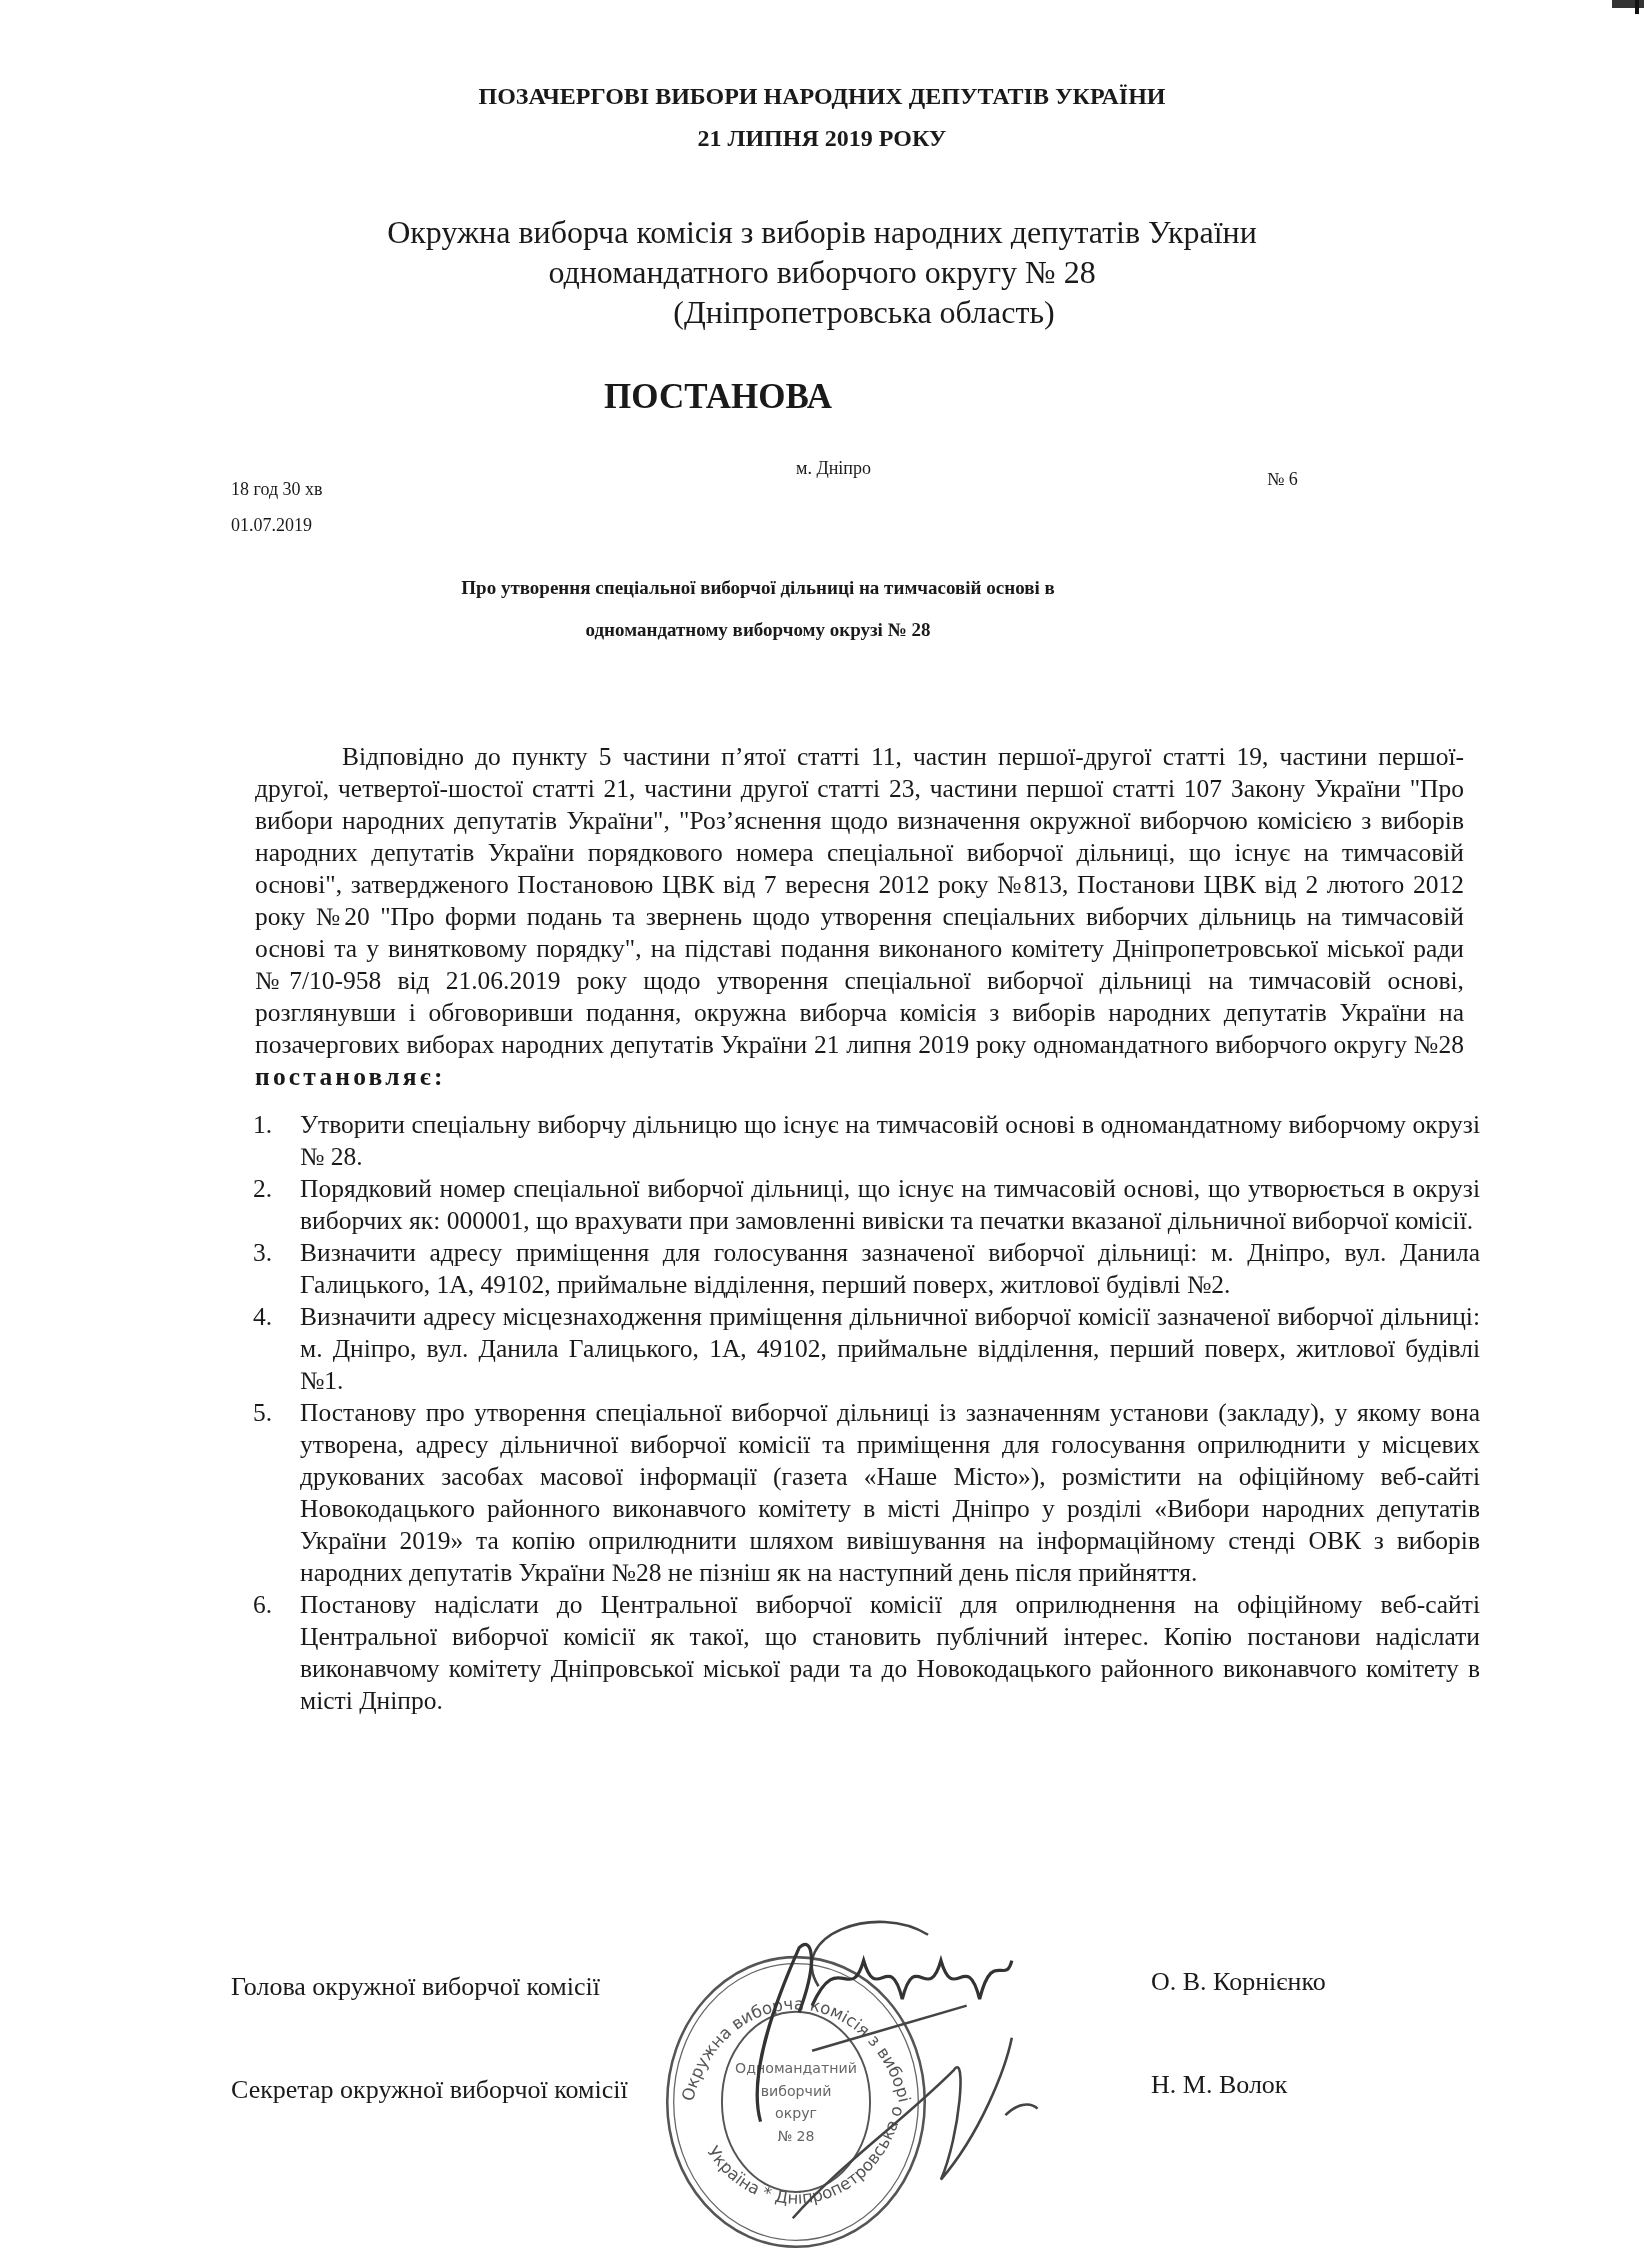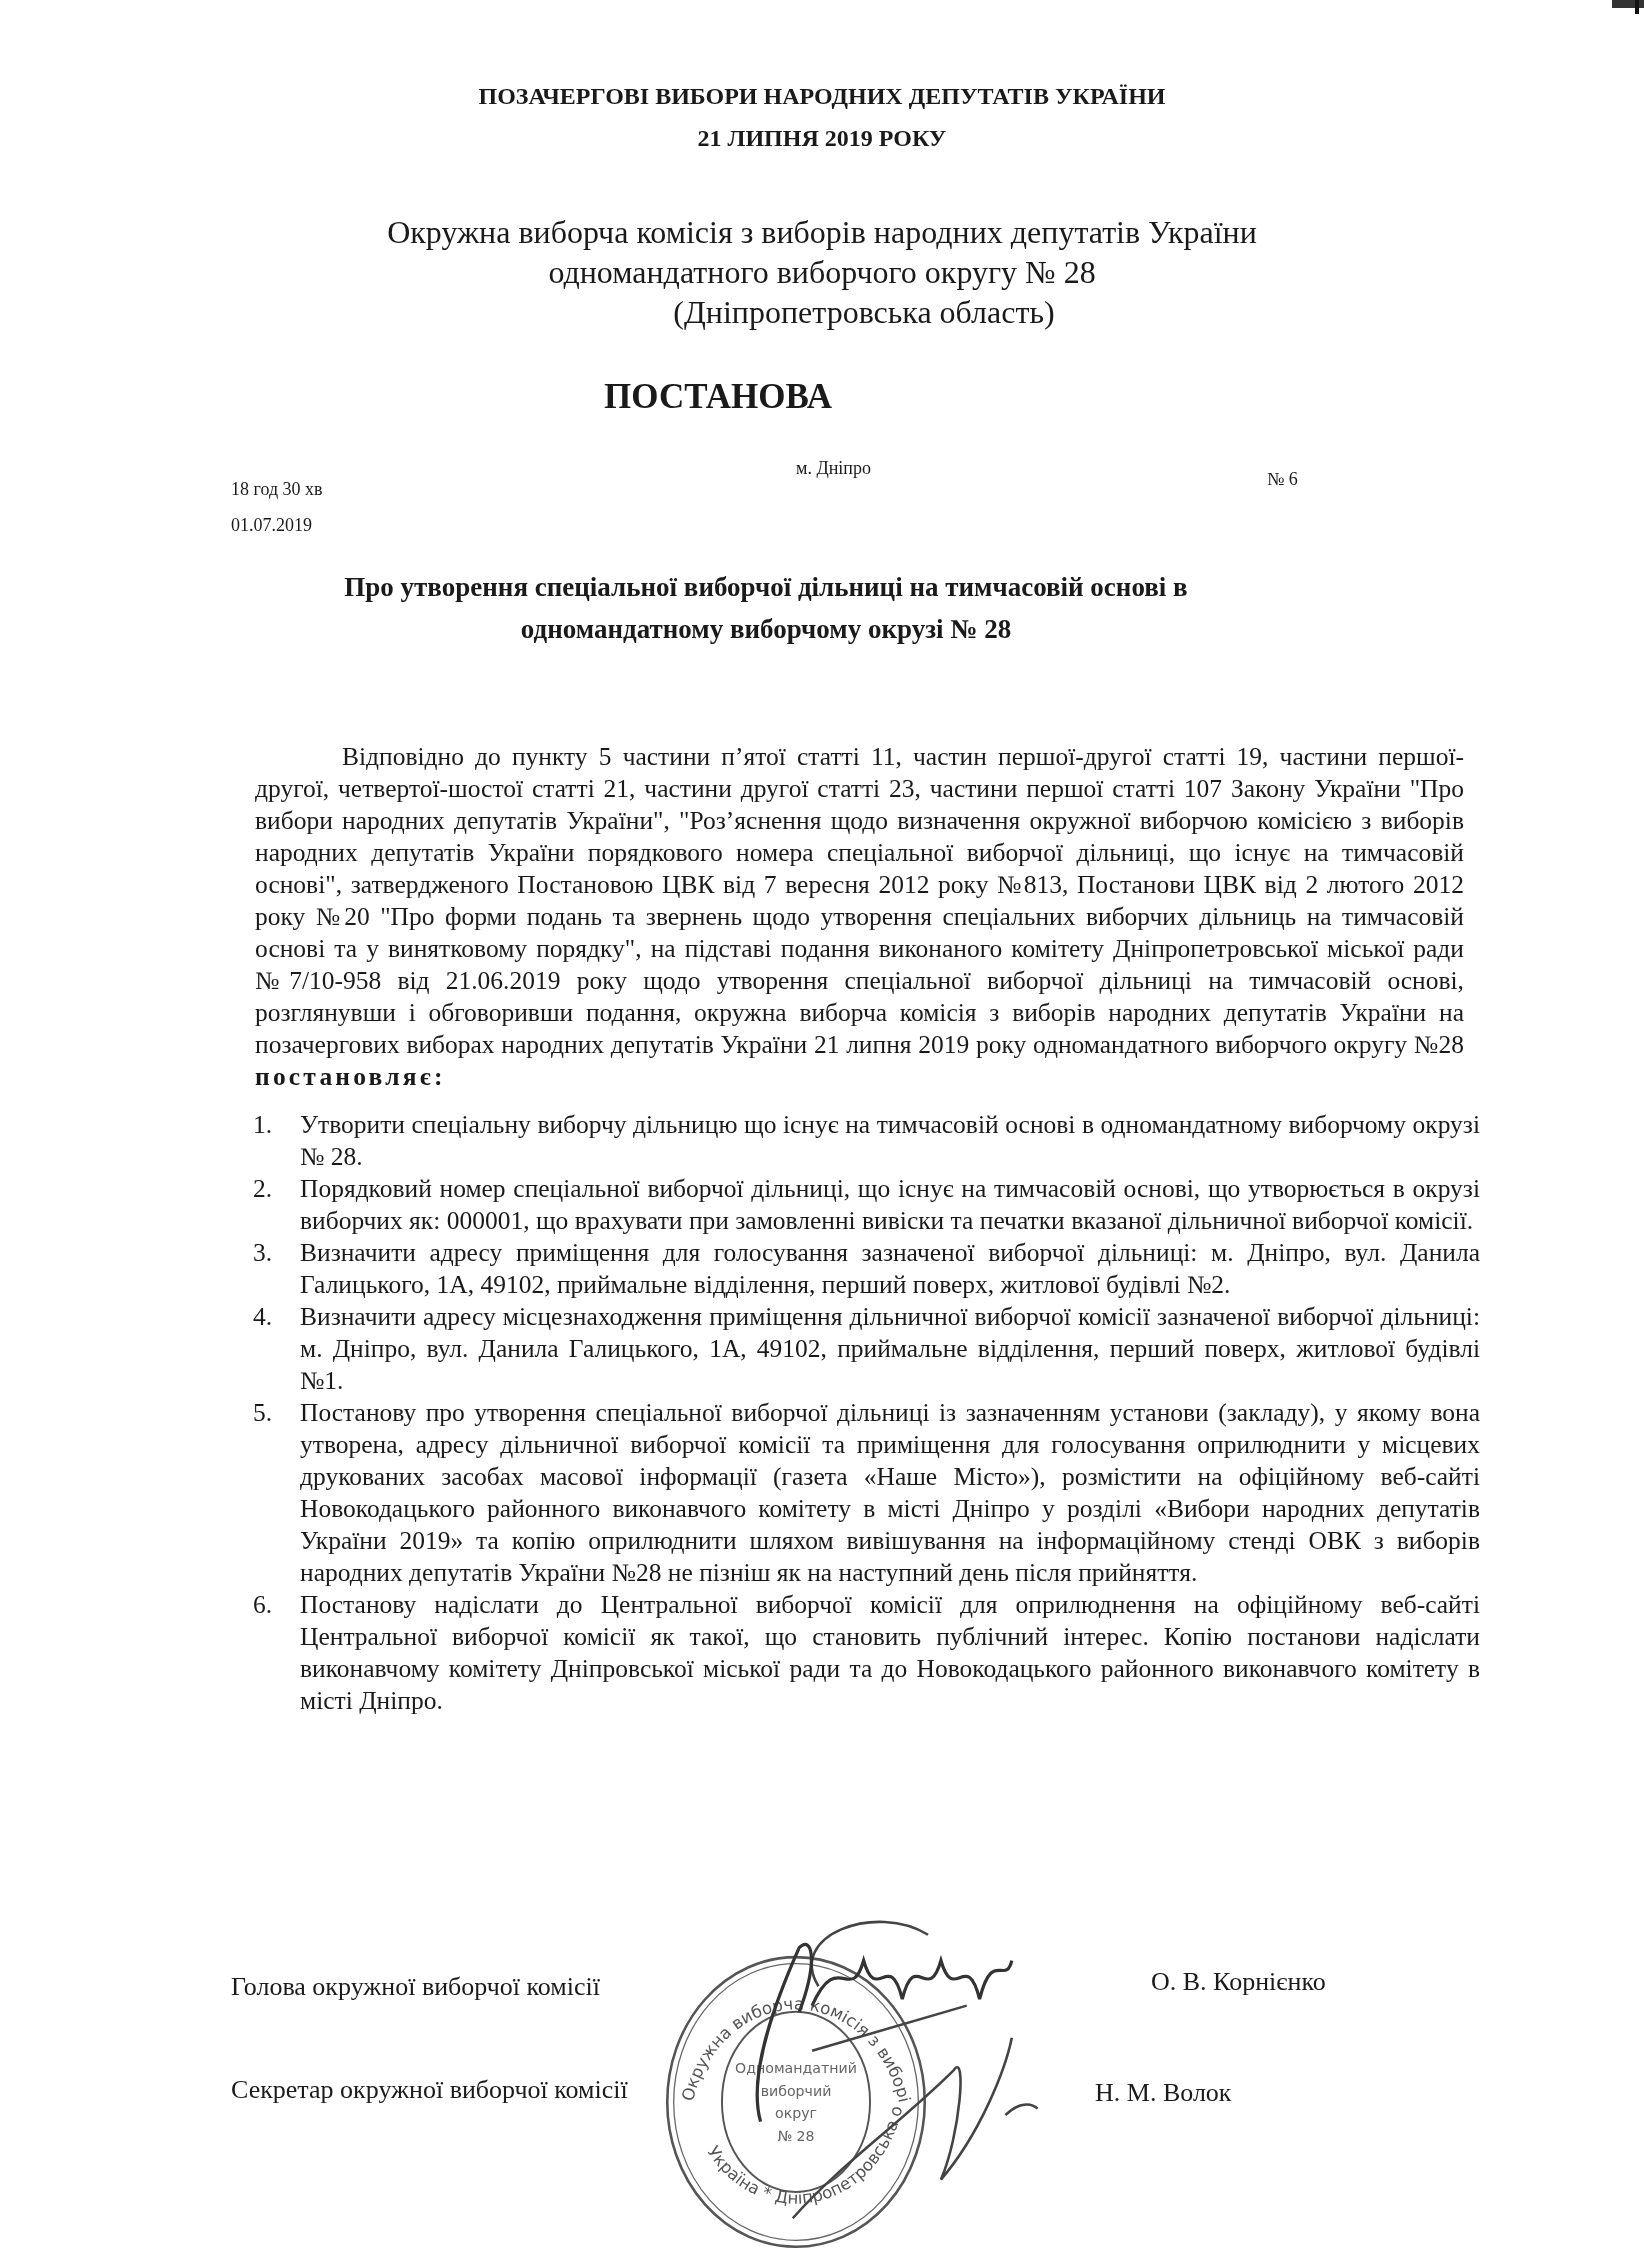--- a/index.html
+++ b/index.html
@@ -5,21 +5,21 @@
   html, body { margin: 0; padding: 0; background: #ffffff; }
   body { width: 1644px; height: 2261px; position: relative; overflow: hidden;
          font-family: "Liberation Serif", "DejaVu Serif", serif; color: #1a1a1a; }
   .abs { position: absolute; }
   .corner-mark { position: absolute; right: 0; top: 0; width: 32px; height: 7.7px; background: #333; }
   .corner-mark2 { position: absolute; right: 5.2px; top: 0; width: 3.9px; height: 14px; background: #111; }
   .h1 { left: 0; width: 1644px; text-align: center; font-weight: bold; font-size: 24px; line-height: 40px; }
   .h2 { left: 0; width: 1644px; text-align: center; font-size: 32px; line-height: 39px; }
   .ttl { left: 0; width: 1436px; text-align: center; font-weight: bold; font-size: 35px; }
   .meta { font-size: 18px; line-height: 36px; }
-  .subj { left: 8px; width: 1516px; text-align: center; font-weight: bold; font-size: 27px; line-height: 41px; }
+  .subj { left: 0; width: 1516px; text-align: center; font-weight: bold; font-size: 19px; line-height: 41px; }
   .body { left: 239px; width: 1241px; font-size: 25.5px; line-height: 32px; text-align: justify; }
   .body p { margin: 16px; text-indent: 87px; }
   .decree { font-weight: bold; letter-spacing: 3.2px; }
   ol.items { margin: 0; padding: 0; list-style: none; }
   ol.items li { position: relative; padding-left: 61px; text-align: justify; }
   ol.items li .num { position: absolute; left: 14px; top: 0; }
   .sig-label { font-size: 26px; }
   .stamp { position: absolute; left: 654px; top: 1941px; width: 284px; height: 309px; }
 </style>
 </head>
@@ -53,21 +53,21 @@
       <li><span class="num">3.</span><span>Визначити адресу приміщення для голосування зазначеної виборчої дільниці: м. Дніпро, вул. Данила Галицького, 1А, 49102, приймальне відділення, перший поверх,  житлової будівлі №2.</span></li>
       <li><span class="num">4.</span><span>Визначити адресу місцезнаходження приміщення дільничної виборчої комісії зазначеної виборчої дільниці: м. Дніпро, вул. Данила Галицького, 1А, 49102, приймальне відділення, перший поверх,  житлової будівлі №1.</span></li>
       <li><span class="num">5.</span><span>Постанову про утворення спеціальної виборчої дільниці із зазначенням установи (закладу), у якому вона утворена, адресу дільничної виборчої комісії та приміщення для голосування оприлюднити у місцевих друкованих засобах масової інформації (газета «Наше Місто»), розмістити на офіційному веб-сайті Новокодацького районного виконавчого комітету в місті Дніпро у розділі «Вибори народних депутатів України 2019» та копію оприлюднити шляхом вивішування на інформаційному стенді ОВК з виборів народних депутатів України №28 не пізніш як на наступний день після прийняття.</span></li>
       <li><span class="num">6.</span><span>Постанову надіслати до Центральної виборчої комісії для оприлюднення на офіційному веб-сайті Центральної виборчої комісії як такої, що становить публічний інтерес. Копію постанови надіслати виконавчому комітету Дніпровської міської ради та до  Новокодацького районного виконавчого комітету в місті Дніпро.</span></li>
     </ol>
 </div>
 
 <div class="abs sig-label" style="left:231px; top:1972px;">Голова окружної виборчої комісії</div>
 <div class="abs sig-label" style="left:1151px; top:1967px;">О. В. Корнієнко</div>
 <div class="abs sig-label" style="left:231px; top:2075px;">Секретар окружної виборчої комісії</div>
-<div class="abs sig-label" style="left:1095px; top:2070px;margin-top:8px;">Н. М. Волок</div>
+<div class="abs sig-label" style="left:1151px; top:2070px;">Н. М. Волок</div>
 
 <svg class="stamp" viewBox="0 0 440 480">
   <defs>
     <path id="arcTop" d="M 60 250 A 165 190 0 0 1 380 250"></path>
     <path id="arcBot" d="M 55 260 A 170 195 0 0 0 385 260"></path>
   </defs>
   <ellipse cx="220" cy="250" rx="200" ry="225" fill="none" stroke="#555" stroke-width="4"></ellipse>
   <ellipse cx="220" cy="250" rx="190" ry="215" fill="none" stroke="#666" stroke-width="2"></ellipse>
   <ellipse cx="220" cy="250" rx="115" ry="140" fill="none" stroke="#555" stroke-width="3"></ellipse>
   <text font-family="DejaVu Sans, sans-serif" font-size="26" fill="#555"><textPath href="#arcTop">Окружна виборча комісія з виборів народних депутатів України</textPath></text>

